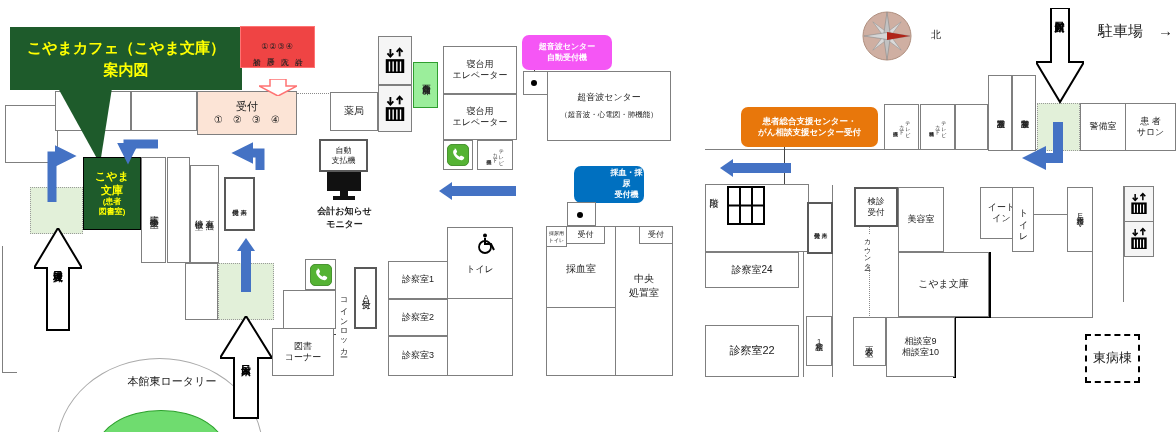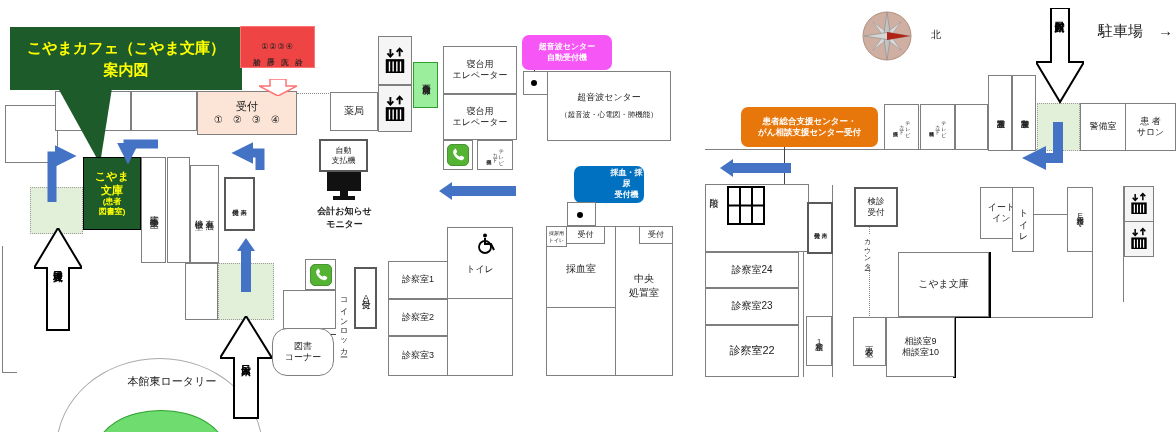--- a/index.html
+++ b/index.html
@@ -213,21 +213,21 @@
   <span class="vtext label" style="left:337px;top:292px;font-size:8px;color:#222;">コインロッカー</span>
   <div class="dot" style="left:321px;top:332px;width:5px;height:5px;"></div>
   <div class="cline" style="left:326px;top:334px;width:10px;height:1px;"></div>
   <div class="room" style="left:305px;top:259px;width:31px;height:31px;">
     <svg width="22" height="22" viewBox="0 0 24 24">
       <rect x="0.5" y="0.5" width="23" height="23" rx="5" fill="#55B334" stroke="#3C8A24"></rect>
       <path d="M8.2 5.1c.7-.3 1.4 0 1.7.7l1 2c.2.5.1 1.1-.3 1.5l-.7.7c.3.9.8 1.7 1.5 2.4.7.7 1.5 1.2 2.4 1.5l.7-.7c.4-.4 1-.5 1.5-.3l2 1c.7.3 1 1 .7 1.7-.3.8-1 1.5-1.8 1.8-1 .4-2.2.3-3.4-.2-1.3-.5-2.6-1.4-3.8-2.6-1.2-1.2-2.1-2.5-2.6-3.8-.5-1.2-.6-2.4-.2-3.4.3-.8 1-1.5 1.8-1.8z" fill="#fff"></path>
     </svg>
   </div>
   <div class="room" style="left:283px;top:290px;width:53px;height:39px;"></div>
-  <div class="room" style="left:272px;top:328px;width:62px;height:48px;border-radius:15px;">図書
+  <div class="room" style="left:272px;top:328px;width:62px;height:48px;">図書
 コーナー</div>
 
 
   <svg style="position:absolute;left:860px;top:10px;" width="58" height="54" viewBox="0 0 58 54">
     <ellipse cx="27" cy="26" rx="24" ry="24" fill="#CFAFA2" stroke="#B09080"></ellipse>
     <polygon points="27,6 30,26 27,46 24,26" transform="rotate(45 27 26)" fill="#DADADA" stroke="#9a9a9a" stroke-width="0.6"></polygon>
     <polygon points="27,6 30,26 27,46 24,26" transform="rotate(-45 27 26)" fill="#DADADA" stroke="#9a9a9a" stroke-width="0.6"></polygon>
     <polygon points="27,2 30.5,26 27,50 23.5,26" fill="#C2C2C2" stroke="#8a8a8a" stroke-width="0.6"></polygon>
     <polygon points="4,26 27,22.5 50,26 27,29.5" fill="#D5D5D5" stroke="#8a8a8a" stroke-width="0.6"></polygon>
     <polygon points="50,26 27,22 27,30" fill="#B02418"></polygon>
@@ -245,21 +245,20 @@
   <svg style="position:absolute;left:727px;top:186px;" width="38" height="39" viewBox="0 0 38 39">
     <rect x="1" y="1" width="36" height="37" fill="#fff" stroke="#000" stroke-width="2"></rect>
     <path d="M13 1v37 M25 1v37 M1 19.5h36" stroke="#000" stroke-width="2" fill="none"></path>
   </svg>
   <div class="room machine" style="left:807px;top:202px;width:26px;height:52px;">
     <span class="vtext" style="font-size:6px;letter-spacing:0;">再来
 受付機</span>
   </div>
 
   <div class="room" style="left:705px;top:252px;width:94px;height:36px;font-size:10px;">診察室24</div>
-  <div class="room" style="left:705px;top:288px;width:94px;height:37px;font-size:10px;">診察室23</div>
   <div class="room" style="left:705px;top:325px;width:94px;height:52px;font-size:11px;">診察室22</div>
   <div class="room" style="left:806px;top:316px;width:26px;height:50px;">
     <span class="vtext up" style="font-size:7.5px;">相談室1</span>
   </div>
 
   <div class="room" style="left:884px;top:104px;width:35px;height:46px;">
     <span class="vtext" style="font-size:5px;letter-spacing:0;">テレビ
 カード
 販売機</span>
   </div>
@@ -277,35 +276,37 @@
   </div>
   <div class="room gcell" style="left:1037px;top:103px;width:43px;height:48px;"></div>
   <div class="room" style="left:1125px;top:103px;width:51px;height:48px;">患 者
 サロン</div>
   <div class="room" style="left:1080px;top:103px;width:46px;height:48px;">警備室</div>
 
   <div class="room machine" style="left:854px;top:187px;width:44px;height:40px;font-size:8.5px;">検診
 受付</div>
   <div class="vdotline" style="left:869px;top:227px;height:91px;"></div>
   <span class="vtext label" style="left:862px;top:234px;font-size:7px;letter-spacing:0;background:#fff;">カウンター</span>
+  <div class="room" style="left:898px;top:187px;width:46px;height:65px;">美容室</div>
   <div class="room" style="left:968px;top:187px;width:43px;height:52px;margin-left:12px;">イート
 イン</div>
   <div class="room" style="left:1012px;top:187px;width:22px;height:65px;">
     <span class="vtext" style="font-size:9px;">トイレ</span>
   </div>
   <div class="room" style="left:1067px;top:187px;width:26px;height:65px;">
     <span class="vtext up" style="font-size:7.5px;">業務用EV</span>
   </div>
   <div class="room" style="left:898px;top:252px;width:91px;height:65px;font-size:10px;">こやま文庫</div>
   <div class="room" style="left:853px;top:317px;width:33px;height:49px;">
     <span class="vtext" style="font-size:8.5px;">更衣室</span>
   </div>
   <div class="room" style="left:886px;top:317px;width:69px;height:60px;">相談室9
 相談室10</div>
 
+  <div class="room" style="left:1085px;top:334px;width:55px;height:49px;border:2px dashed #000;font-size:13px;">東病棟</div>
 
   <div class="room" style="left:1124px;top:186px;width:30px;height:36px;background:#f5f5f5;">
     <svg width="20" height="24" viewBox="0 0 26 30">
       <g stroke="#000" stroke-width="2" fill="none">
           <path d="M8 2v8"></path>
           <path d="M4.8 6.8 8 10.3l3.2-3.5"></path>
           <path d="M18 10V2"></path>
           <path d="M14.8 5 18 1.5 21.2 5"></path>
         </g>
       <rect x="3" y="13" width="20" height="15" fill="#000"></rect>

